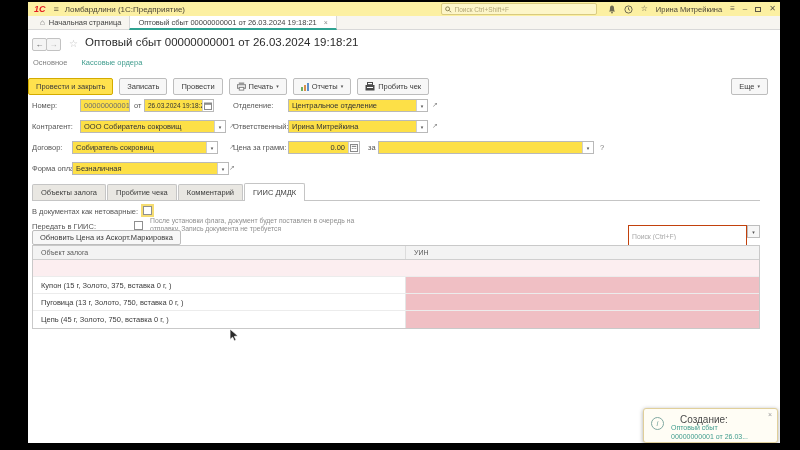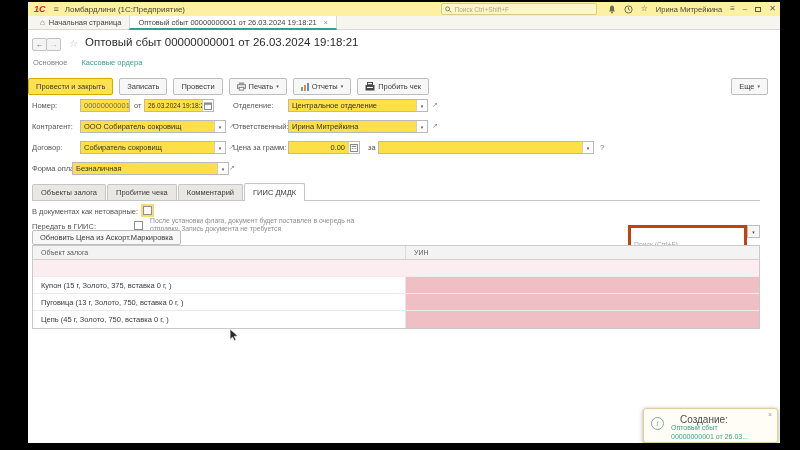--- a/index.html
+++ b/index.html
@@ -59,21 +59,21 @@
   
   .doctabs{position:absolute;left:4px;top:181px;width:728px;height:18px;border-bottom:1px solid #c5c5c5;display:flex;align-items:flex-end}
   .dtab{height:16px;line-height:15px;padding:0 8px;font-size:7.5px;color:#3c3c3c;background:#e9e7e2;border:1px solid #c5c5c5;border-bottom:none;margin-right:1px;border-radius:2px 2px 0 0;white-space:nowrap}
   .dtab.active{background:#fff;height:18px;line-height:17px;margin-bottom:-1px}
 
   
   .cb{position:absolute;width:9px;height:9px;border:1px solid #8f8f8f;background:#fff}
   .cb.focus{box-shadow:0 0 0 2px #f6dd72}
   .hint{position:absolute;left:122px;top:215px;font-size:6.8px;color:#8f8f8f;line-height:8px;white-space:nowrap}
   .update-btn{position:absolute;left:4px;top:228px;height:15px}
-  .tsearch{position:absolute;left:600px;top:223px;width:119px;height:13px;border:3px solid #c2410c;padding:16px 3px;font-size:6.8px;color:#555;outline:none;font-family:inherit}
+  .tsearch{position:absolute;left:600px;top:223px;width:119px;height:13px;border:1px solid #c2410c;padding:10px 3px;font-size:6.8px;color:#555;outline:none;font-family:inherit}
   .tsearch::placeholder{color:#a8a8a8}
   .tsearch-btn{position:absolute;left:719px;top:223px;width:13px;height:13px;border:1px solid #bdbdbd;background:#f6f6f6;font-size:5px;color:#555;display:flex;align-items:center;justify-content:center}
 
   
   .table{position:absolute;left:4px;top:243px;width:728px;border:1px solid #c9c9c9;background:#fff}
   .thead{display:flex;height:14px;background:#f3f3f3;border-bottom:1px solid #cfcfcf;font-size:7px;color:#5a5a5a}
   .th1{width:373px;padding-left:8px;line-height:14px;border-right:1px solid #dcdcdc}
   .th2{flex:1;padding-left:8px;line-height:14px}
   .trow{display:flex;height:17px;font-size:7.5px;color:#3a3a3a;border-bottom:1px solid #ececec}
   .trow:last-child{border-bottom:none}
@@ -222,21 +222,21 @@
     </span>
     <span class="open-ico" style="left:201px;top:120px">↗</span>
     <span class="lbl" style="left:205px;top:120px">Ответственный:</span>
     <span class="fld" style="left:260px;top:118px;width:140px">
       <span class="txt">Ирина Митрейкина</span>
       <span class="seg">▾</span>
     </span>
     <span class="open-ico" style="left:404px;top:120px">↗</span>
 
     <span class="lbl" style="left:4px;top:141px">Договор:</span>
-    <span class="fld" style="left:52px;top:139px;width:146px">
+    <span class="fld" style="left:44px;top:139px;width:146px">
       <span class="txt">Собиратель сокровищ</span>
       <span class="seg">▾</span>
     </span>
     <span class="open-ico" style="left:201px;top:141px">↗</span>
     <span class="lbl" style="left:205px;top:141px">Цена за грамм:</span>
     <span class="fld" style="left:260px;top:139px;width:72px">
       <span class="txt num">0.00</span>
       <span class="seg">
           <svg width="8" height="8" viewBox="0 0 8 8">
             <rect x=".5" y=".5" width="7" height="7" fill="#fff" stroke="#8a8a8a"></rect>

